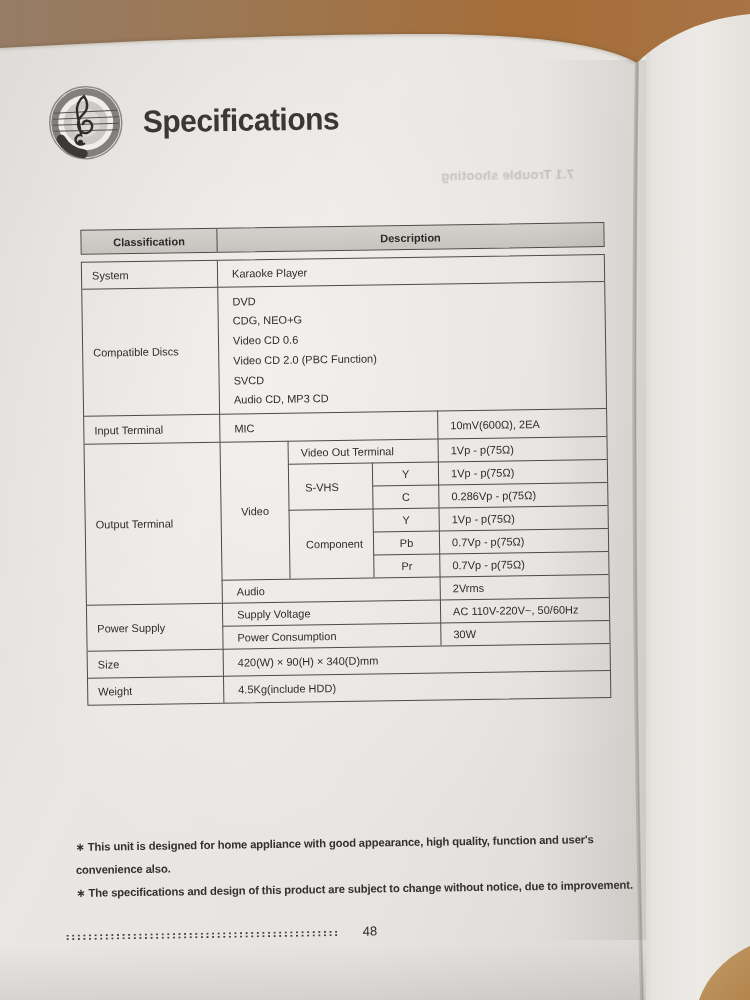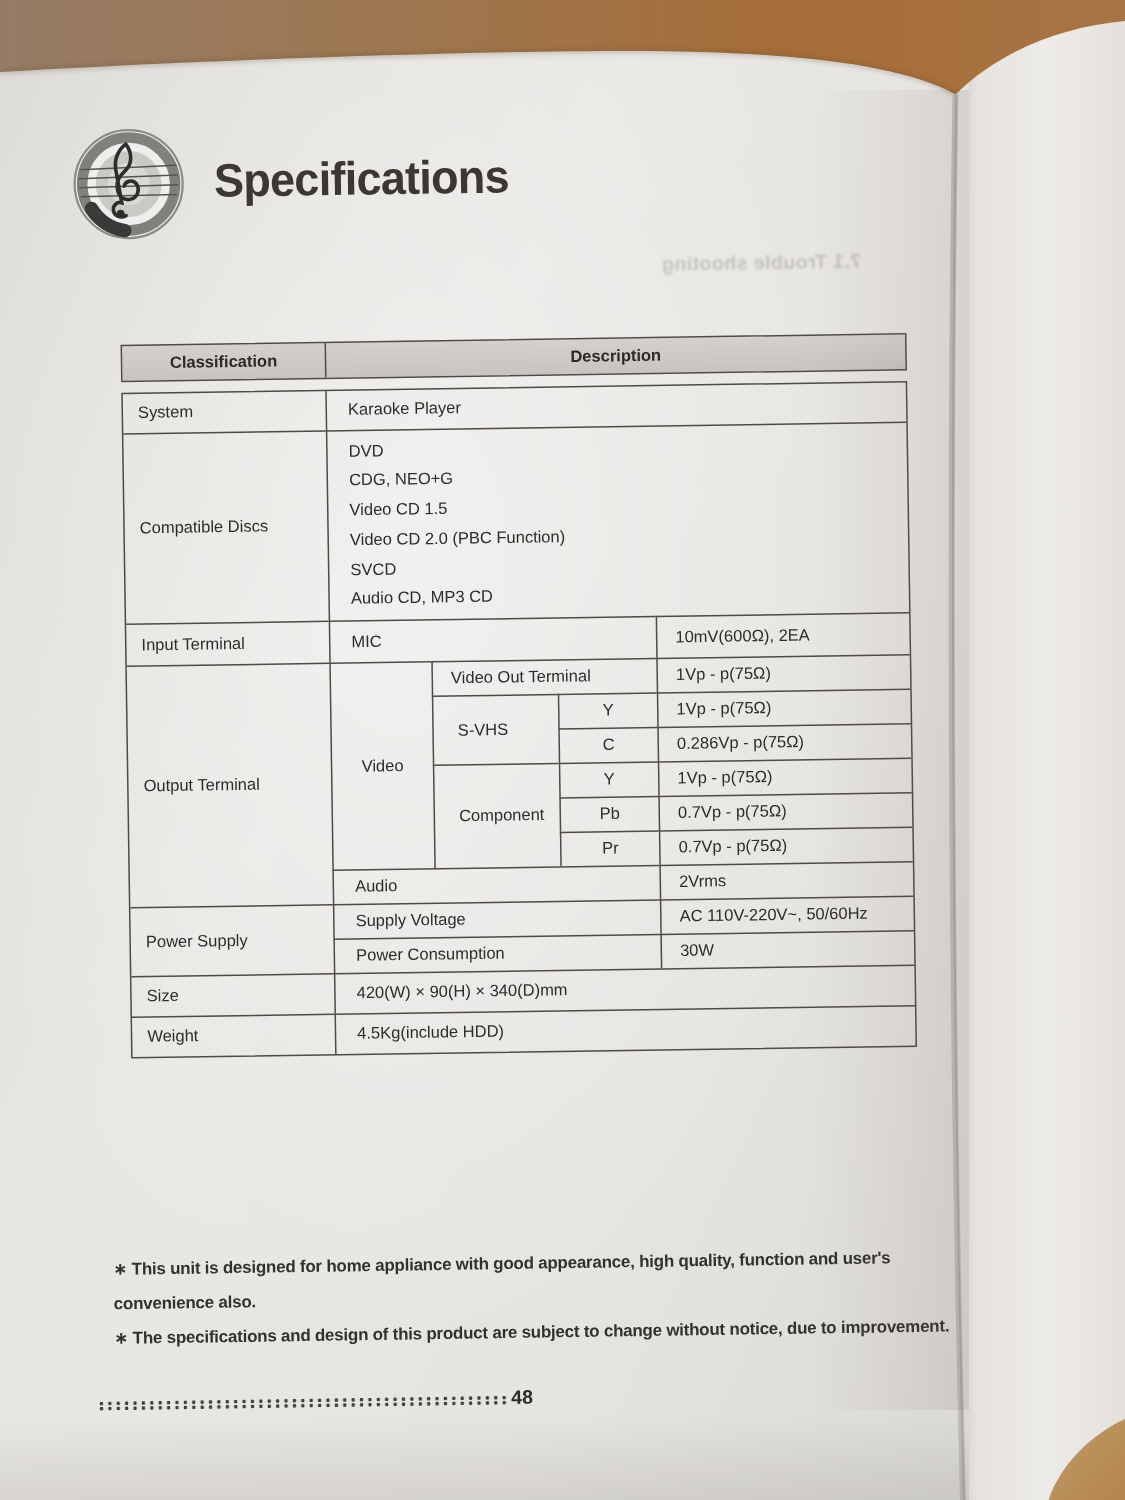--- a/index.html
+++ b/index.html
@@ -47,21 +47,21 @@
   .ctr{justify-content:center;}
   .discs{flex-direction:column;align-items:flex-start;justify-content:space-evenly;padding-left:14px;}
   
   .footnotes{position:absolute;left:76px;top:836px;width:580px;font-size:11.3px;font-weight:bold;
     letter-spacing:-0.15px;line-height:23px;color:#33312f;}
   
   .leader-row{position:absolute;left:64px;top:928px;display:flex;align-items:center;}
   .dotted-leader{width:274px;height:7px;margin-top:3px;
     background-image:radial-gradient(circle,#413f3d 1.05px,rgba(0,0,0,0) 1.35px);
     background-size:5.6px 3.4px;}
-  .page-number{margin-left:2px;font-size:13px;font-weight:bold;color:#2e2c2a;}
+  .page-number{margin-left:24px;font-size:13px;font-weight:normal;color:#2e2c2a;}
 </style>
 </head>
 <body>
 
 <div class="stack-strip"></div>
 <div class="paper-main"></div>
 <div class="paper-light"></div>
 
 <svg class="woodwork" width="750" height="1000" viewBox="0 0 750 1000">
   <defs>
@@ -118,21 +118,21 @@
 
   <div class="spec-grid">
 
     <div class="cell p10" style="grid-area:1/1/2/2">System</div>
     <div class="cell bl p14" style="grid-area:1/2/2/6">Karaoke Player</div>
 
     <div class="cell bt p10" style="grid-area:2/1/3/2">Compatible Discs</div>
     <div class="cell bl bt discs" style="grid-area:2/2/3/6">
       <span>DVD</span>
       <span>CDG, NEO+G</span>
-      <span>Video CD 1.5</span>
+      <span>Video CD 0.6</span>
       <span>Video CD 2.0 (PBC Function)</span>
       <span>SVCD</span>
       <span>Audio CD, MP3 CD</span>
     </div>
 
     <div class="cell bt p10" style="grid-area:3/1/4/2">Input Terminal</div>
     <div class="cell bl bt p14" style="grid-area:3/2/4/5">MIC</div>
     <div class="cell bl bt p12" style="grid-area:3/5/4/6">10mV(600Ω), 2EA</div>
 
     <div class="cell bt p10" style="grid-area:4/1/11/2">Output Terminal</div>

